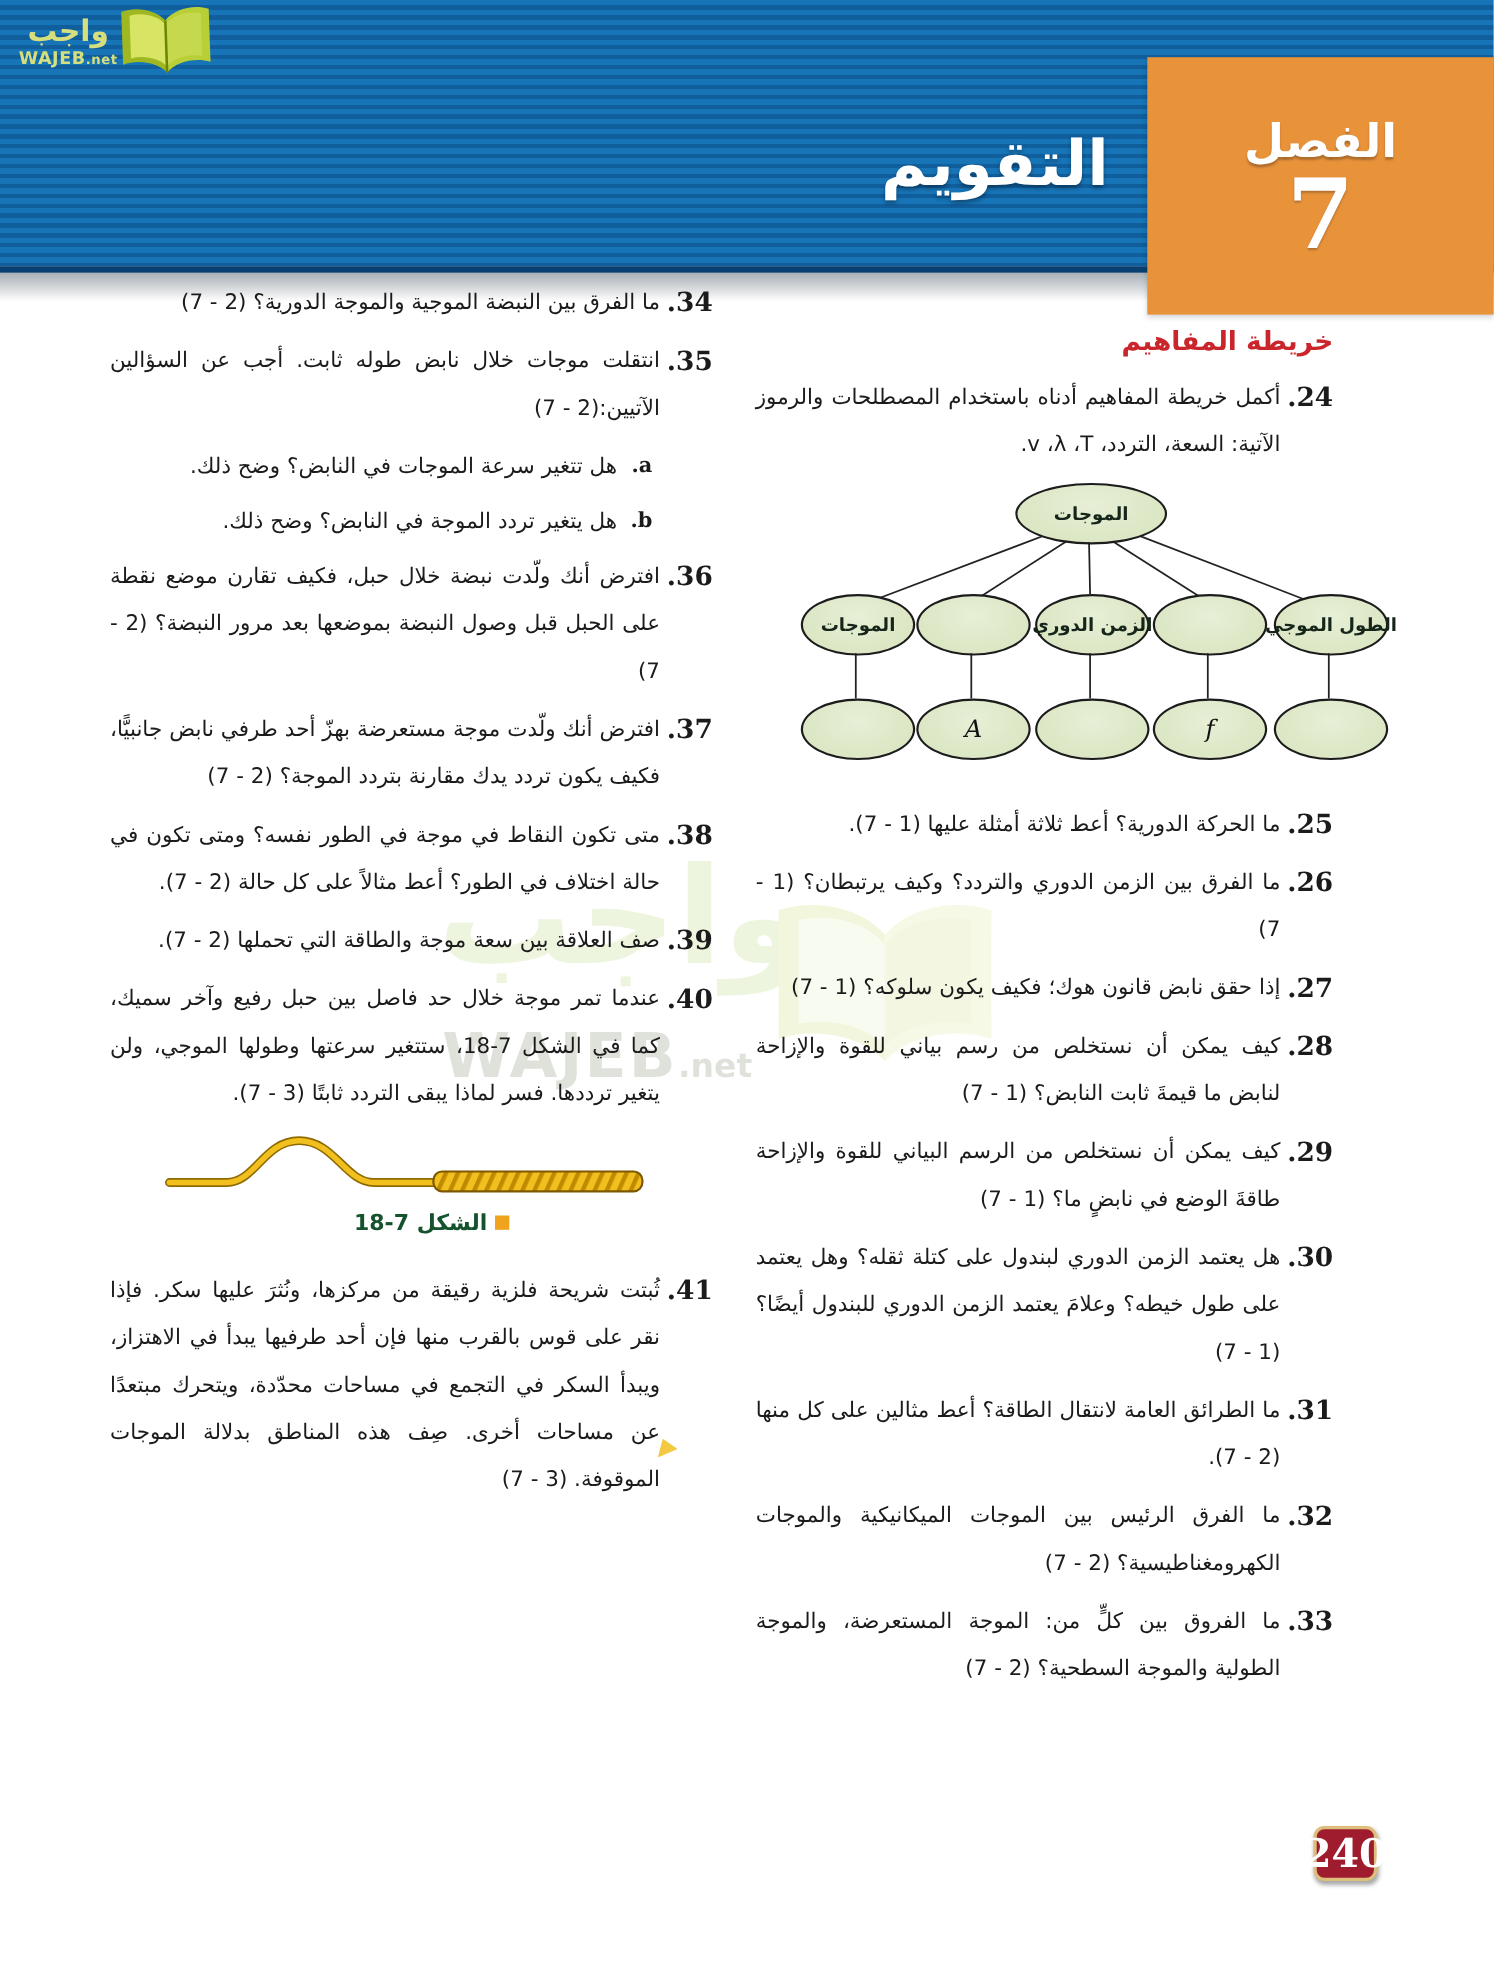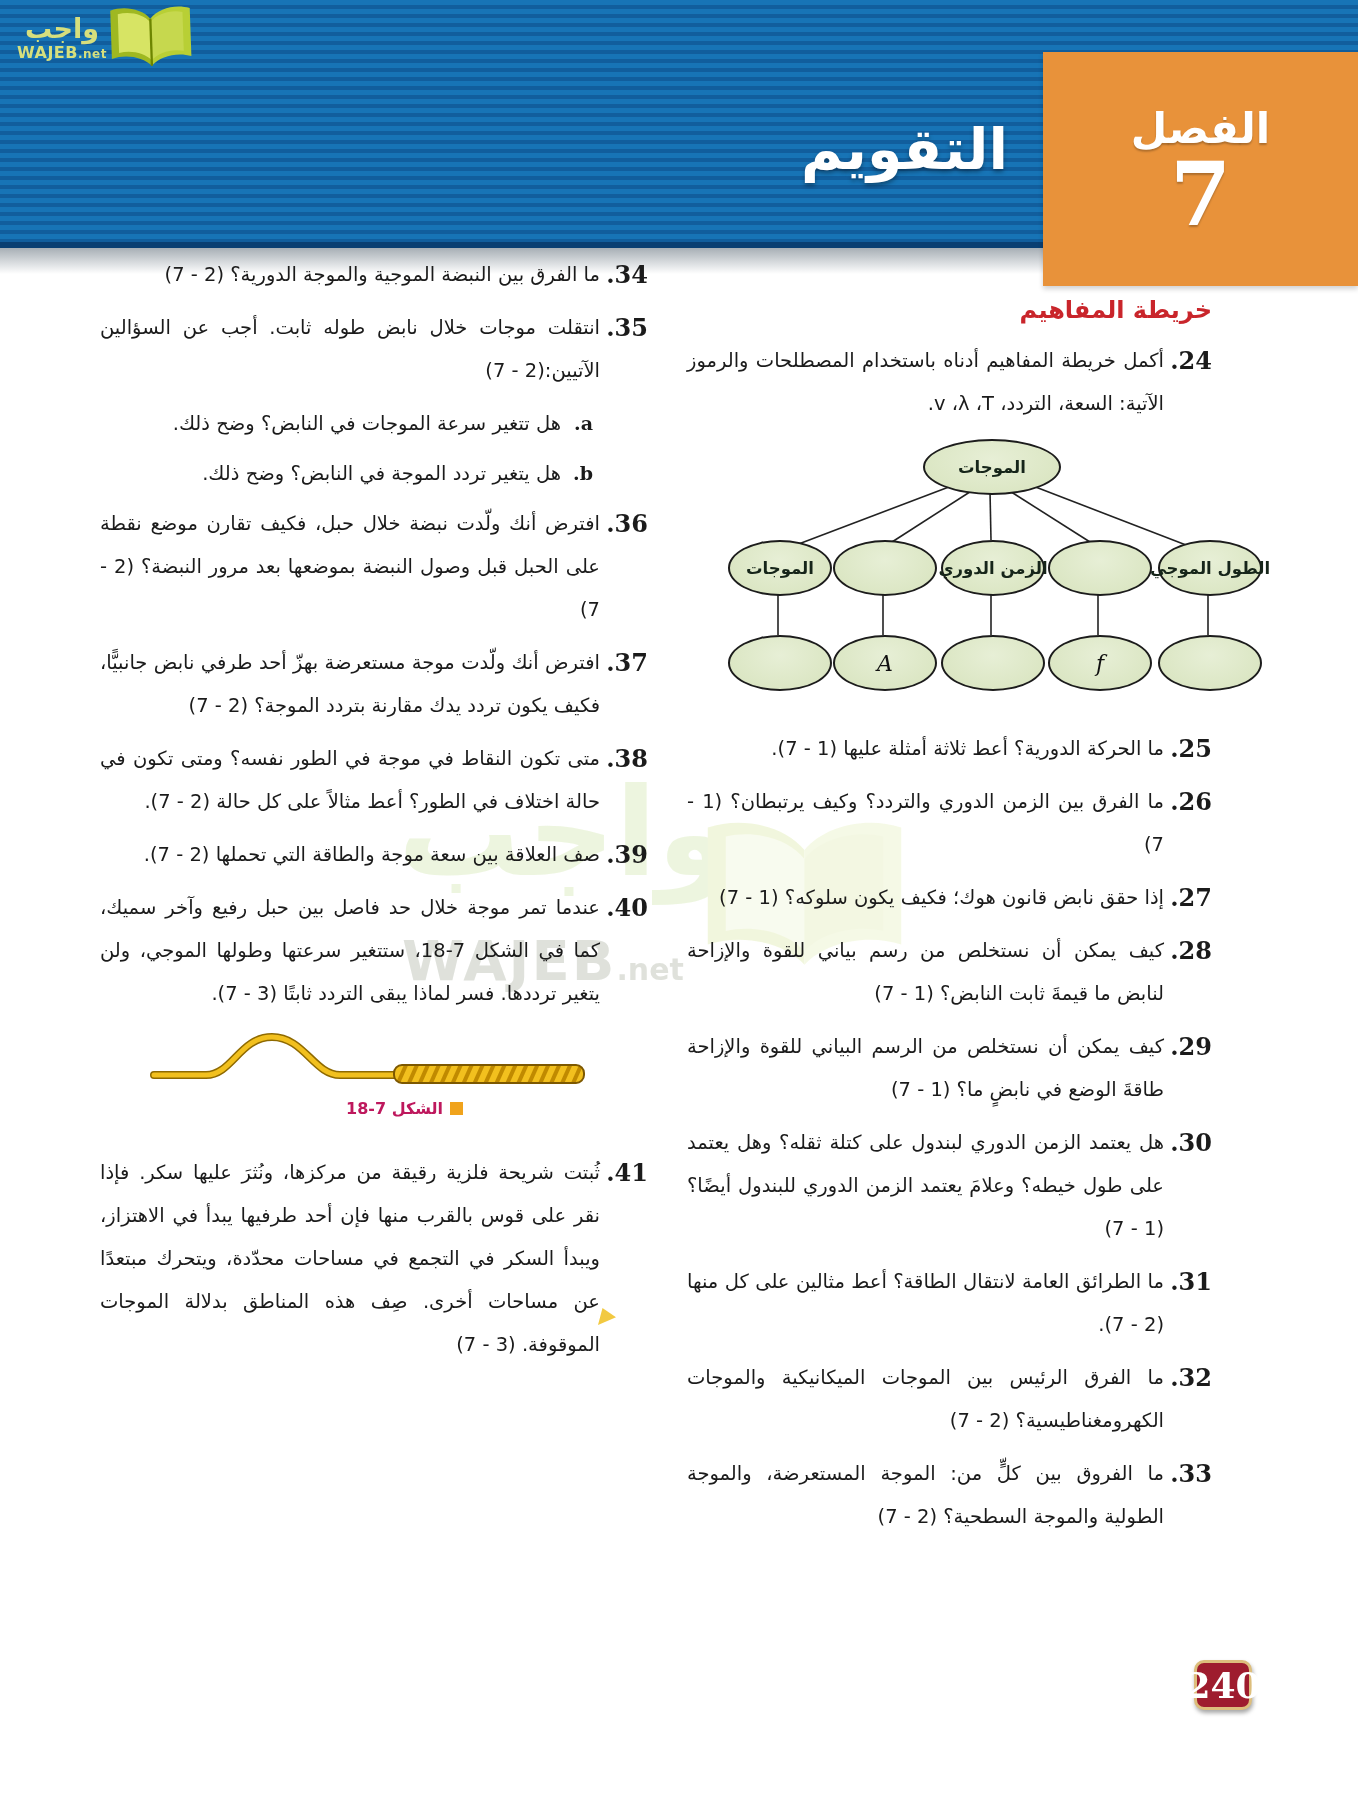--- a/index.html
+++ b/index.html
@@ -55,21 +55,21 @@
         background:radial-gradient(ellipse at 50% 35%,#e7efd6,#d7e3bd);
         display:flex;align-items:center;justify-content:center;}
   .node span{font-size:16.5px;font-weight:700;color:#16251a;direction:rtl;white-space:nowrap;}
   .node span.math{font-family:"DejaVu Serif",serif;font-style:italic;font-weight:400;font-size:22px;color:#111;}
   
   .fig-block{position:relative;height:118px;margin:2px 0 8px 0;}
   .rope{position:absolute;left:48px;top:0;width:442px;height:66px;}
   .fig-caption{position:absolute;left:205px;top:74px;width:158px;direction:rtl;display:flex;
         align-items:center;gap:7px;}
   .fig-square{flex:none;width:13px;height:13px;background:#f0a31c;}
-  .fig-text{font-size:16px;font-weight:700;color:#be185d;white-space:nowrap;}
+  .fig-text{font-size:20px;font-weight:700;color:#14532d;white-space:nowrap;}
   
   .badge{position:absolute;left:1178px;top:1660px;width:58px;height:50px;background:#9e1c2e;
         border:3px solid #ddbe7c;border-radius:10px;box-sizing:border-box;
         display:flex;align-items:center;justify-content:center;
         font-family:"DejaVu Serif",serif;font-size:36px;font-weight:700;color:#ffffff;
         box-shadow:1px 3px 4px rgba(0,0,0,.35);margin-left:16px;}
 </style>
 </head>
 <body>
 

